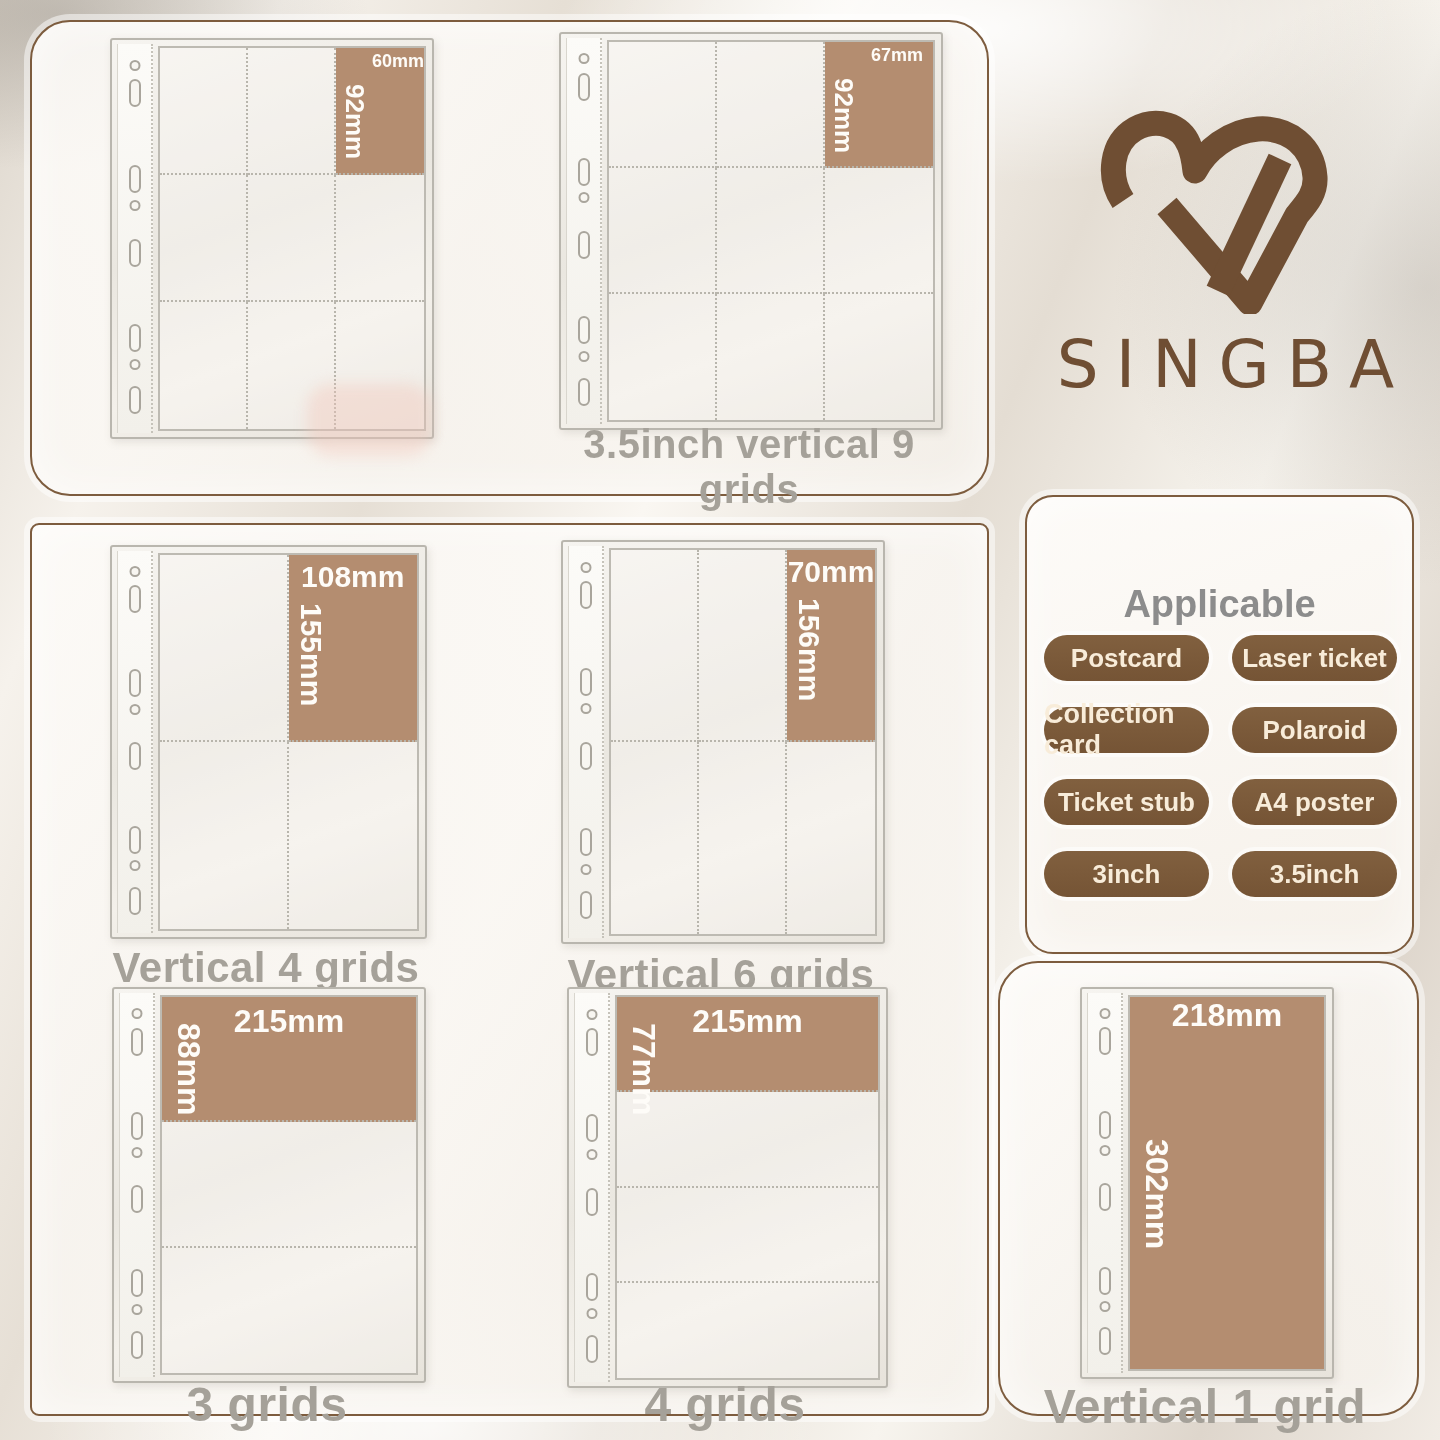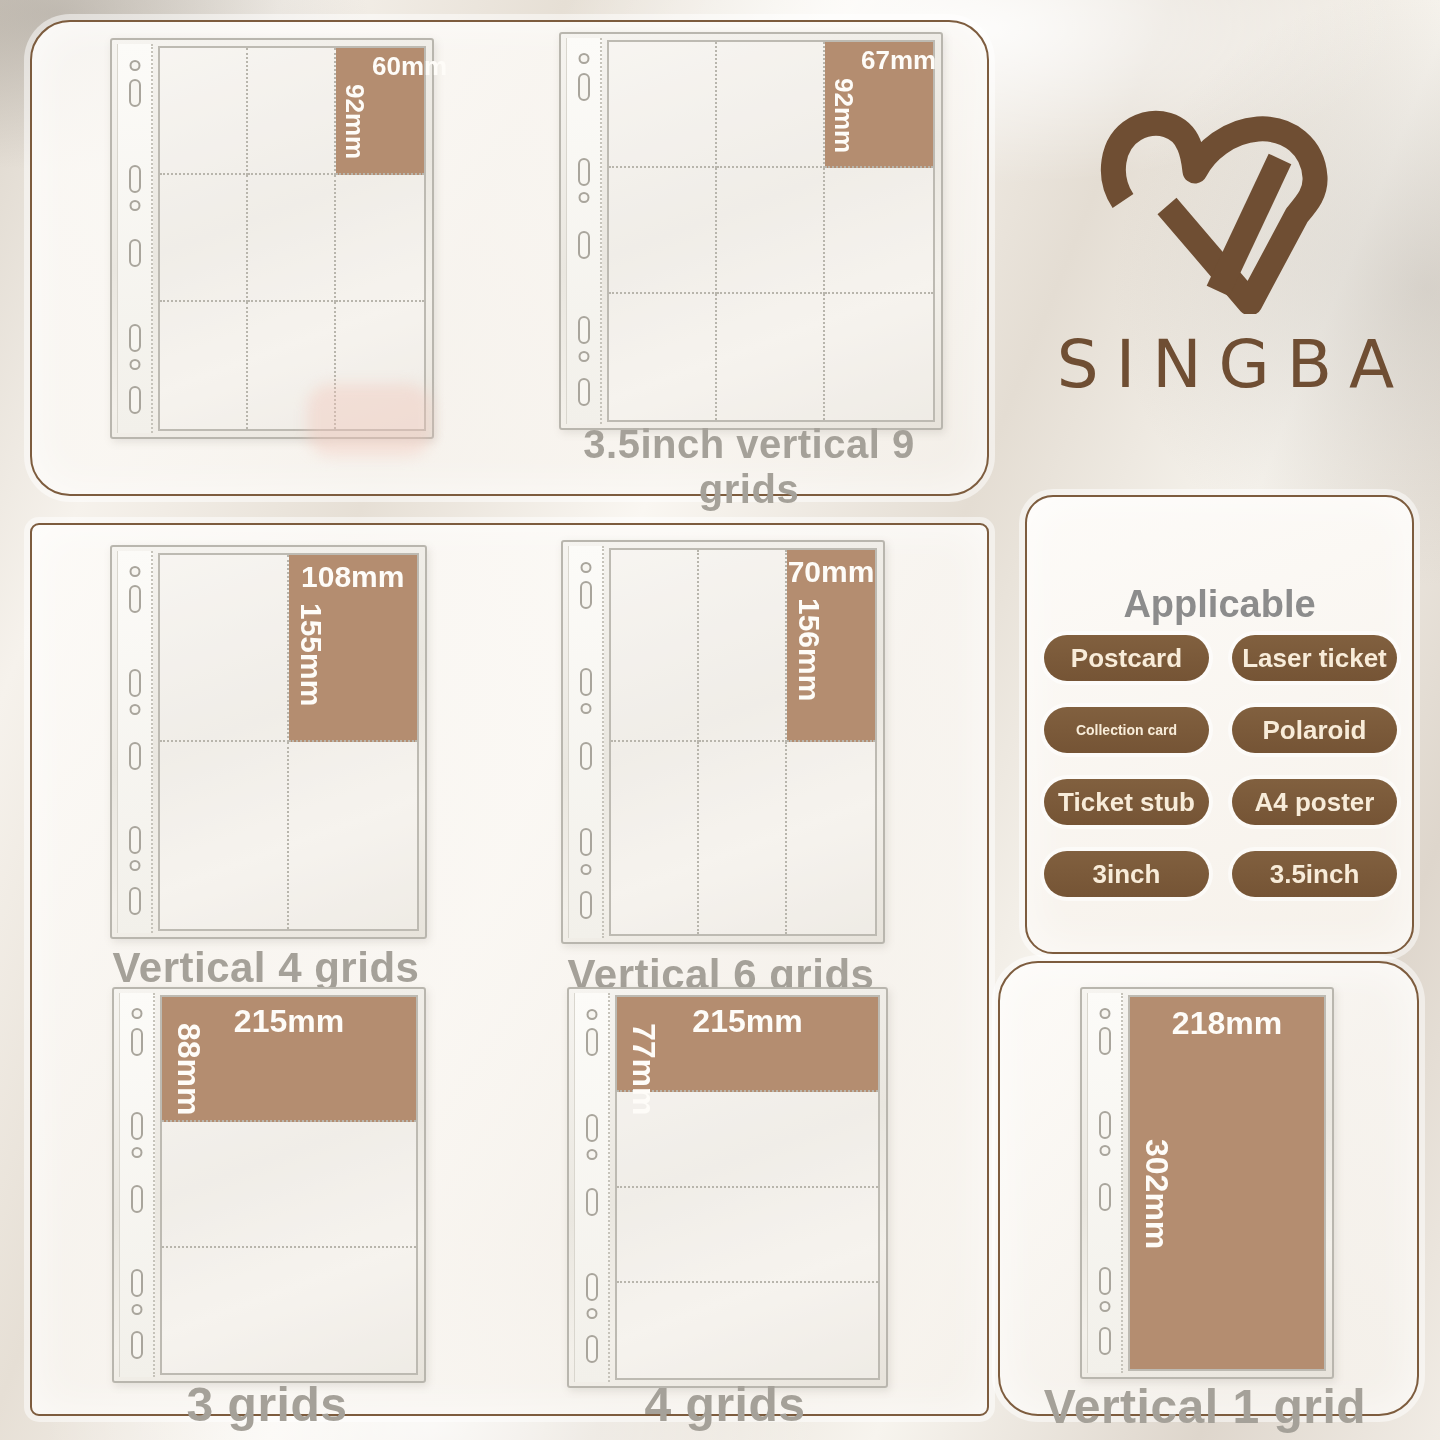--- a/index.html
+++ b/index.html
@@ -42,48 +42,48 @@
   .grid{
     position:absolute;left:46px;top:6px;right:6px;bottom:6px;
     display:grid;border:2px solid #bdbab2;background:rgba(251,250,247,0.35);
   }
   .cell{position:relative;border-right:2px dotted #b8b5ac;border-bottom:2px dotted #b8b5ac;}
   .cell.lastc{border-right:none;}
   .cell.lastr{border-bottom:none;}
   .cell.hl{background:#b48d70;}
   .wlab{position:absolute;top:3px;left:0;right:0;text-align:center;color:#fefcf8;font-weight:700;}
   .hlab{position:absolute;color:#fefcf8;font-weight:700;writing-mode:vertical-rl;}
-  .p-nine .wlab{font-size:26px;padding-left:36px;}
+  .p-nine .wlab{font-size:18px;padding-left:36px;}
   .p-nine .hlab{font-size:26px;left:3px;top:36px;}
   .p-v4 .wlab,.p-v6 .wlab{font-size:30px;top:5px;}
   .p-v4 .hlab,.p-v6 .hlab{font-size:30px;left:5px;top:48px;}
   .p-h3 .wlab,.p-h4 .wlab{font-size:32px;top:6px;}
   .p-h3 .hlab,.p-h4 .hlab{font-size:32px;left:8px;top:26px;}
-  .p-one .wlab{font-size:32px;top:8px;}
+  .p-one .wlab{font-size:32px;top:0;}
   .p-one .hlab{font-size:32px;left:8px;top:142px;}
 
   .caption{position:absolute;text-align:center;font-weight:700;color:#a5a199;letter-spacing:0.5px;}
   .cap40{font-size:40px;}
   .cap42{font-size:42px;}
   .cap44{font-size:48px;text-align:center;}
 
   .smudge{position:absolute;left:275px;top:362px;width:125px;height:72px;border-radius:24px;
     background:rgba(242,198,186,0.40);filter:blur(7px);}
 
   
   .info-title{position:absolute;left:0;right:0;top:16px;text-align:center;font-size:47px;font-weight:700;color:#6b4a2e;}
   .info-sub{position:absolute;left:0;right:0;top:86px;text-align:center;font-size:38px;font-weight:700;color:#8c8c8c;}
   .pills{position:absolute;left:17px;right:15px;top:138px;display:grid;grid-template-columns:1fr 1fr;column-gap:23px;row-gap:26px;}
   .pill{
     height:46px;background:linear-gradient(180deg,#81603f,#755435);border-radius:24px;
     display:flex;align-items:center;justify-content:center;
     color:#f8ecd9;font-weight:700;font-size:26px;
     box-shadow:0 0 0 4px rgba(255,255,255,0.55);
   }
-  .pill-sm{font-size:14px;}
+  .pill-sm{font-size:27px;}
 
   
   .logo-svg{position:absolute;left:1095px;top:88px;}
   .brand{
     position:absolute;left:1018px;top:326px;width:415px;text-align:center;
     font-family:"DejaVu Sans", sans-serif;font-weight:500;font-size:66px;
     letter-spacing:17px;text-indent:17px;color:#6f4e33;
   }
 </style>
 </head>

